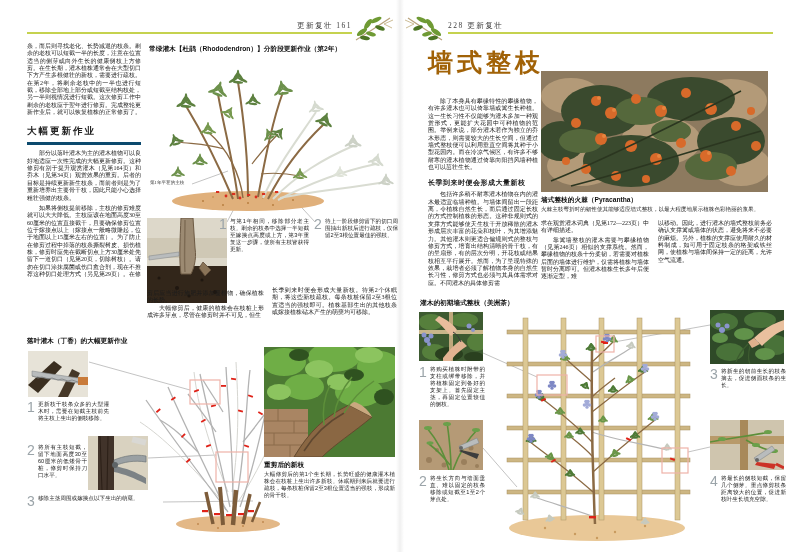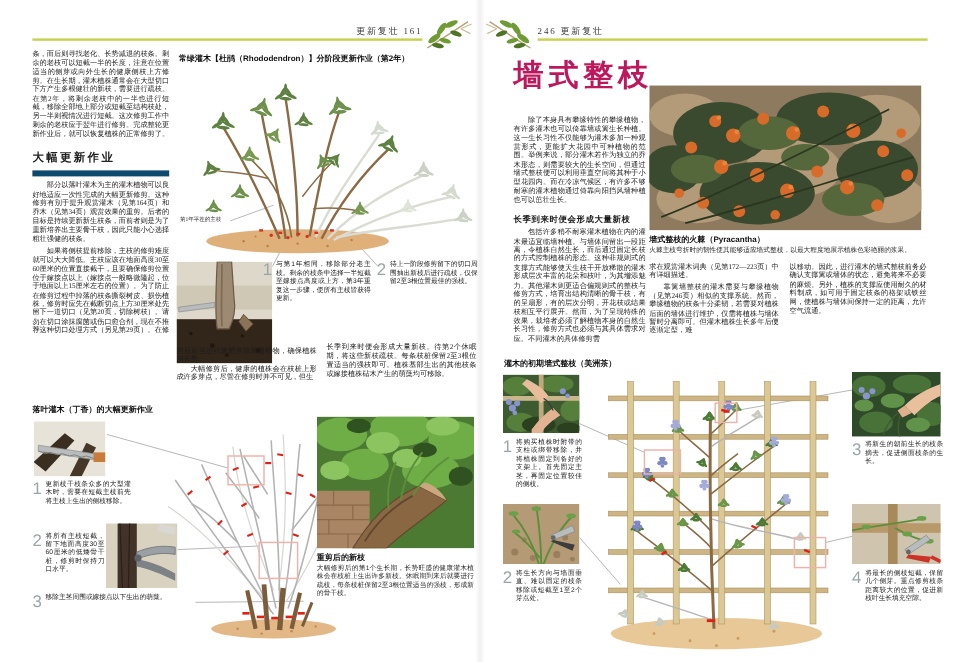--- a/index.html
+++ b/index.html
@@ -8,31 +8,31 @@
   .abs{position:absolute;}
   .page{position:absolute;top:0;width:400px;height:448px;}
   #pgL{left:0;} #pgR{left:400px;}
   .gutter{position:absolute;left:396px;top:0;width:8px;height:552px;
           background:linear-gradient(90deg,rgba(0,0,0,0) 0%,rgba(0,0,0,.06) 50%,rgba(0,0,0,0) 100%);}
   .hdr{font-size:7.5px;color:#3c3c3c;letter-spacing:1.5px;white-space:nowrap;}
   .rule{height:2px;background:#c5d24f;}
   .body6{font-size:6px;line-height:7.35px;text-align:justify;color:#1c1c1c;}
   .ind{text-indent:2em;}
   .h-major{font-size:9.5px;font-weight:bold;letter-spacing:2px;color:#222;
-           border-bottom:5px solid #0c4a6e;padding:9px 0 4px 0;margin-bottom:5px;}
+           border-bottom:3px solid #0c4a6e;padding:9px 0 4px 0;margin-bottom:5px;}
   .h-sub{font-size:7px;font-weight:bold;letter-spacing:.5px;margin:7px 0 3px 0;}
   .boxtitle{font-family:"Liberation Sans","DejaVu Sans",sans-serif;font-size:6.7px;font-weight:bold;color:#101010;white-space:nowrap;}
   .step{display:flex;gap:3px;align-items:flex-start;}
   .step .n{font-family:"Liberation Sans","DejaVu Sans",sans-serif;font-size:14px;line-height:12px;color:#9ba4a9;flex:0 0 8px;}
   .step .t{font-family:"Liberation Sans","DejaVu Sans",sans-serif;font-size:5.6px;line-height:6.9px;color:#222;text-align:justify;flex:1;}
   .cap{font-family:"Liberation Sans","DejaVu Sans",sans-serif;font-size:5.6px;line-height:6.9px;color:#2a2a2a;text-align:justify;}
   .lbl{font-size:4.6px;color:#333;line-height:5.2px;}
   .photo{position:absolute;overflow:hidden;}
   .photo svg{display:block;}
-  .bigtitle{font-size:25px;font-weight:bold;letter-spacing:4px;color:#be185d;}
+  .bigtitle{font-size:25px;font-weight:bold;letter-spacing:4px;color:#a16207;}
   .ovl{position:absolute;left:0;top:0;width:400px;height:552px;pointer-events:none;}
   .txt{z-index:3;}
 </style>
 </head>
 <body>
 
 <div class="page" id="pgL">
 
   <svg class="ovl">
     <g stroke="#b4b4b4" stroke-width="0.8" fill="none">
@@ -347,21 +347,21 @@
       <ellipse cx="18" cy="10" rx="6" ry="2.2" transform="rotate(25 18 10)"></ellipse>
       <ellipse cx="23" cy="24" rx="5" ry="2" transform="rotate(-15 23 24)"></ellipse>
     </g>
     <g fill="#4d7524">
       <ellipse cx="14" cy="18" rx="5" ry="2" transform="rotate(-20 14 18)"></ellipse>
       <ellipse cx="29" cy="28" rx="5" ry="2" transform="rotate(-10 29 28)"></ellipse>
     </g>
     <path d="M10,14 L1,10 M10,14 L2,18" stroke="#cdbd96" stroke-width="1" fill="none"></path>
   </svg>
   <div class="abs hdr txt" style="left:48px;top:21px;">
-    <span>246</span>&nbsp;<span>更新复壮</span>
+    <span>228</span>&nbsp;<span>更新复壮</span>
   </div>
   <div class="abs rule" style="left:48px;top:32px;width:325px;"></div>
 
   <div class="abs bigtitle txt" style="left:28px;top:46px;">墙式整枝</div>
 
   <div class="abs txt" style="left:28px;top:98px;width:110px;">
     <div class="body6 ind">除了本身具有攀缘特性的攀缘植物，有许多灌木也可以倚靠墙或篱生长种植。这一生长习性不仅能够为灌木多加一种观赏形式，更能扩大花园中可种植物的范围。举例来说，部分灌木若作为独立的乔木形态，则需要较大的生长空间，但通过墙式整枝便可以利用垂直空间将其种于小型花园内。而在冷凉气候区，有许多不够耐寒的灌木植物通过倚靠向阳挡风墙种植也可以茁壮生长。</div>
     <div class="h-sub">长季到来时便会形成大量新枝</div>
     <div class="body6 ind">包括许多稍不耐寒灌木植物在内的灌木最适宜临墙种植。与墙体间留出一段距离，令植株自然生长，而后通过固定长枝的方式控制植株的形态。这种非规则式的支撑方式能够使天生枝干开放稀散的灌木形成层次丰富的花朵和枝叶，为其增添魅力。其他灌木则更适合偏规则式的整枝与修剪方式，培育出结构清晰的骨干枝，有的呈扇形，有的层次分明，开花枝或结果枝相互平行展开。然而，为了呈现特殊的效果，栽培者必须了解植物本身的自然生长习性，修剪方式也必须与其具体需求对应。不同灌木的具体修剪需</div>
   </div>

